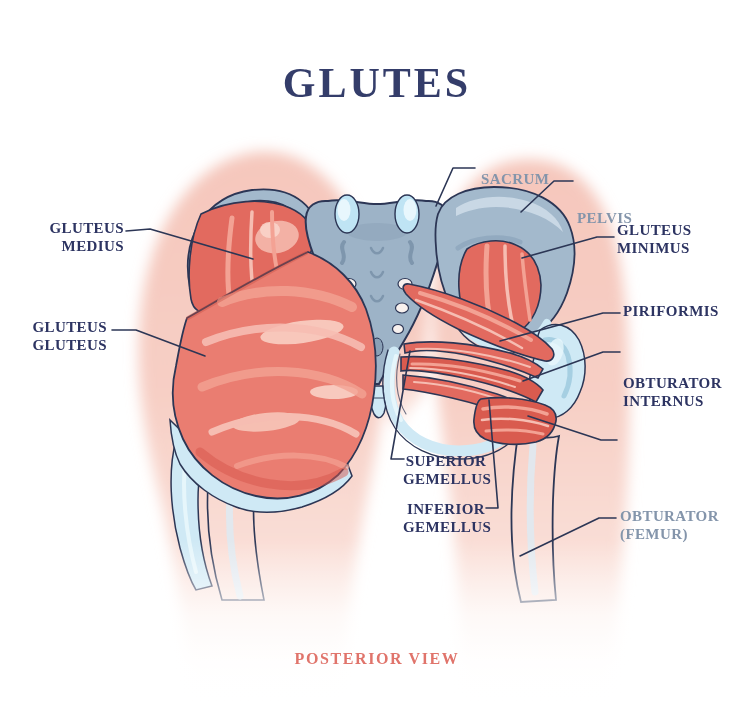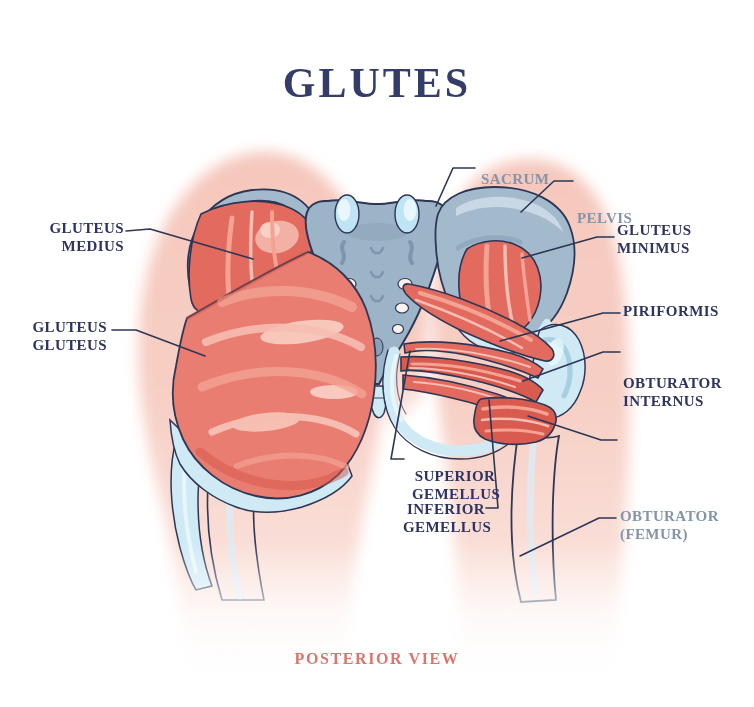--- a/index.html
+++ b/index.html
@@ -240,21 +240,21 @@
 <div class="lbl" style="top:302px;left:623px;">
   <span class="ln">PIRIFORMIS</span>
 </div>
 
 <div class="lbl" style="top:350px;left:623px;margin-top:24px;">
   <span class="ln">OBTURATOR</span>
   <span class="ln">INTERNUS</span>
 </div>
 
 
-<div class="lbl center" style="top:452px;left:412px;width:86px;margin-top:15px;">
+<div class="lbl center" style="top:452px;left:403px;width:86px;">
   <span class="ln">SUPERIOR</span>
   <span class="ln">GEMELLUS</span>
 </div>
 
 <div class="lbl center" style="top:500px;left:403px;width:86px;">
   <span class="ln">INFERIOR</span>
   <span class="ln">GEMELLUS</span>
 </div>
 
 <div class="lbl bone-lbl" style="top:507px;left:620px;">

